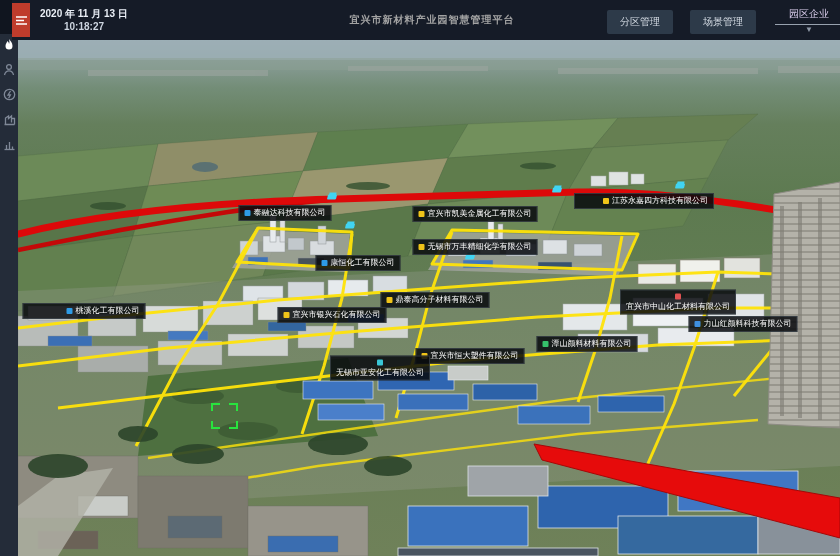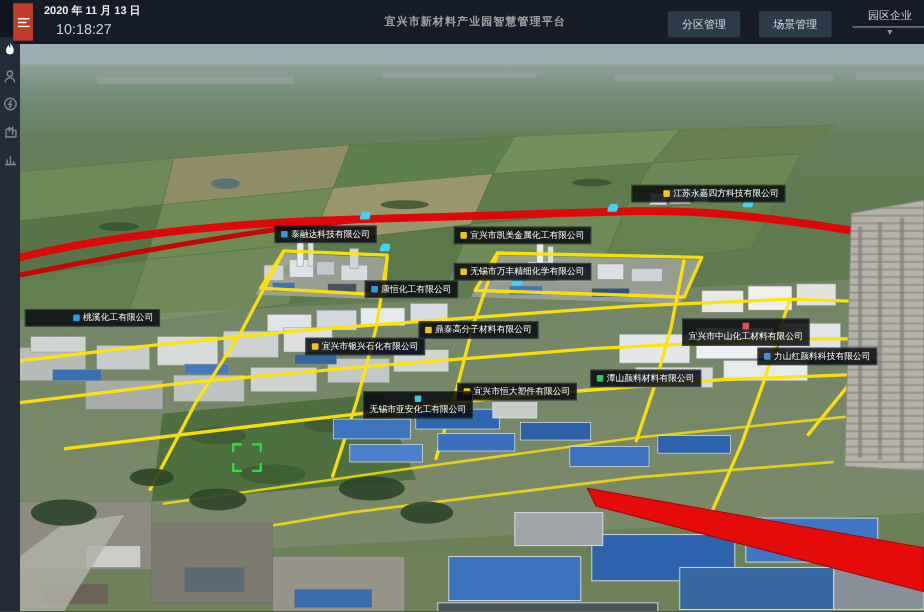--- a/index.html
+++ b/index.html
@@ -5,21 +5,21 @@
   html,body{margin:0;padding:0}
   body{width:840px;height:556px;overflow:hidden;background:#10151f;
        font-family:"Liberation Sans",sans-serif;position:relative}
 
   
   .topbar{position:absolute;left:12px;top:0;width:840px;height:40px;background:#151b27;
           display:flex;align-items:center;z-index:30}
   .menu-btn{width:18px;height:34px;background:#bf3c2c;display:flex;align-items:center;
             justify-content:center;cursor:pointer;flex:none}
   .datetime{margin-left:10px;color:#e9eef5;font-size:10px;font-weight:bold;line-height:1.35}
-  .datetime .time{margin-left:11px;font-weight:normal;color:#ccd4df;font-size:13px}
+  .datetime .time{margin-left:24px;font-weight:bold;color:#ccd4df;font-size:10px}
   .title{position:absolute;left:50%;top:50%;transform:translate(-50%,-50%);color:#a3a3a3;
          font-size:10px;font-weight:bold;letter-spacing:1px;white-space:nowrap}
   .actions{margin-left:auto;display:flex;align-items:flex-end;gap:17px;padding-right:7px}
   .tb-btn{background:#2d3a49;color:#d6dde5;font-size:10px;padding:5px 13px;border-radius:2px;
           cursor:pointer;white-space:nowrap}
   .dropdown{width:72px;text-align:center;font-size:10px;color:#dccfee;cursor:pointer}
   .dropdown .dd-line{height:1px;background:#97a1ae;margin:3px 2px 1px}
   .dropdown .chev{color:#8d97a5;font-size:8px;line-height:1}
 
   
@@ -298,41 +298,41 @@
       <rect x="600" y="480" width="140" height="38" fill="#35699f"></rect>
         <rect x="740" y="470" width="82" height="48" fill="#88919a"></rect>
       <rect x="380" y="512" width="200" height="8" fill="#4a5560"></rect>
     </g>
 
     <polygon points="516,408 822,462 822,502 524,424" fill="#e60b0b" stroke="#a50808" stroke-width="1"></polygon>
 
     <path d="M194,375 L194,368 L202,368 M211,368 L219,368 L219,375 M219,385 L219,392 L211,392 M202,392 L194,392 L194,385" stroke="#28e43e" stroke-width="2" fill="none"></path>
   </svg>
 
-<div class="map-label" style="left: 278px; top: 177px; justify-content: space-between;">
+<div class="map-label" style="left: 267px; top: 177px; justify-content: space-between;">
       <span class="dot" style="background: rgb(46, 155, 230);"></span>
       <span class="txt">泰融达科技有限公司</span>
     </div>
     <div class="map-label" style="left: 457px; top: 178px;">
       <span class="dot" style="background: rgb(240, 196, 25);"></span>
       <span class="txt">宜兴市凯美金属化工有限公司</span>
     </div>
-    <div class="map-label" style="left: 626px; top: 140px; padding-left: 28px;">
+    <div class="map-label" style="left: 626px; top: 165px; padding-left: 28px;">
       <span class="dot" style="background: rgb(240, 196, 25);"></span>
       <span class="txt">江苏永嘉四方科技有限公司</span>
     </div>
     <div class="map-label" style="left: 415px; top: 211px; margin-left: 42px;">
       <span class="dot" style="background: rgb(240, 196, 25);"></span>
       <span class="txt">无锡市万丰精细化学有限公司</span>
     </div>
-    <div class="map-label" style="left: 356px; top: 227px;">
+    <div class="map-label" style="left: 340px; top: 227px;">
       <span class="dot" style="background: rgb(46, 155, 230);"></span>
       <span class="txt">康恒化工有限公司</span>
     </div>
-    <div class="map-label" style="left: 66px; top: 253px; padding-left: 43px;">
+    <div class="map-label" style="left: 66px; top: 275px; padding-left: 43px;">
       <span class="dot" style="background: rgb(46, 155, 230);"></span>
       <span class="txt">桃溪化工有限公司</span>
     </div>
     <div class="map-label" style="left: 417px; top: 264px;">
       <span class="dot" style="background: rgb(240, 196, 25);"></span>
       <span class="txt">鼎泰高分子材料有限公司</span>
     </div>
     <div class="map-label" style="left: 314px; top: 279px;">
       <span class="dot" style="background: rgb(240, 196, 25);"></span>
       <span class="txt">宜兴市银兴石化有限公司</span>

